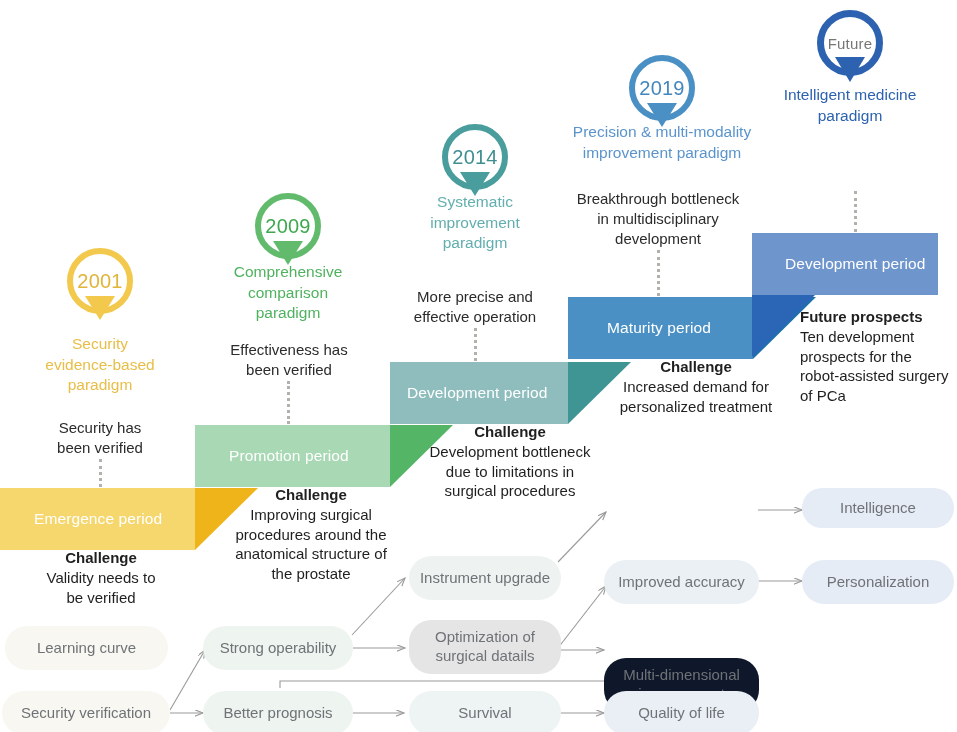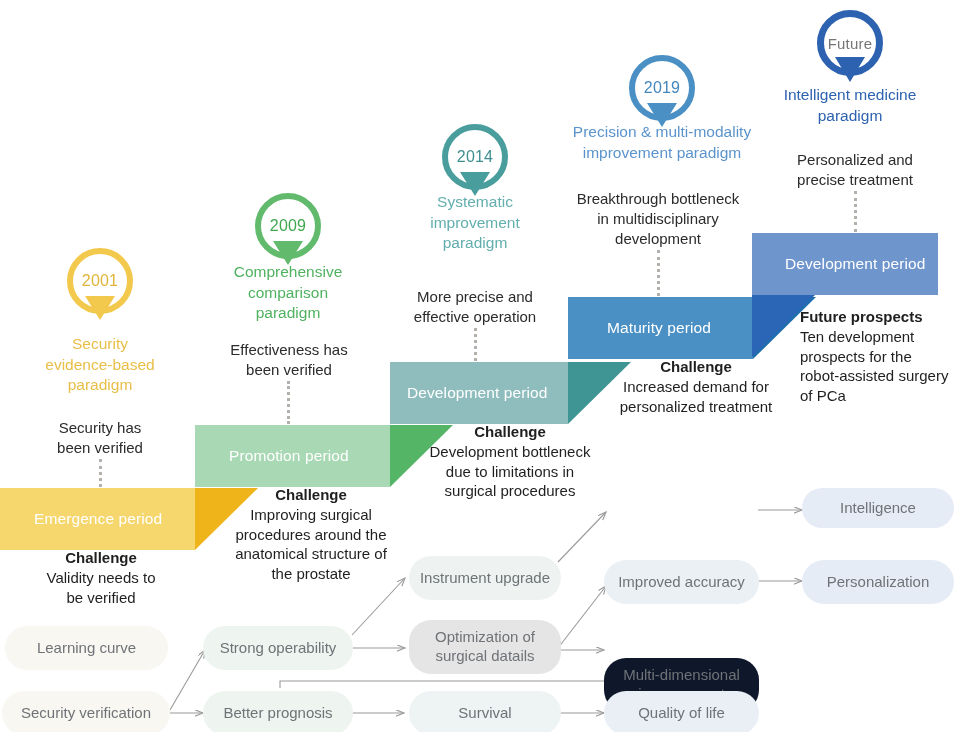--- a/index.html
+++ b/index.html
@@ -31,21 +31,21 @@
     box-sizing:border-box;
     background:transparent;
   }
   .pin .tip{
     position:absolute;
     width:0;height:0;
   }
   .pin .yr{
     position:absolute;left:0;top:0;
     display:flex;align-items:center;justify-content:center;
-    font-size:16px;
+    font-size:20px;
     letter-spacing:.2px;
   }
 
   .pin-caption{
     position:absolute;
     text-align:center;
     font-size:15.5px;
     line-height:1.33;
   }
 
@@ -157,21 +157,20 @@
 
   <div class="note" style="left:205px;top:340px;width:168px;">Effectiveness has<br>been verified</div>
   <div class="stem" style="left:287px;top:381px;height:43px;"></div>
 
   <div class="note" style="left:388px;top:287px;width:174px;">More precise and<br>effective operation</div>
   <div class="stem" style="left:474px;top:328px;height:33px;"></div>
 
   <div class="note" style="left:560px;top:189px;width:196px;">Breakthrough bottleneck<br>in multidisciplinary<br>development</div>
   <div class="stem" style="left:657px;top:250px;height:46px;"></div>
 
-  <div class="note" style="left:760px;top:150px;width:190px;">Personalized and<br>precise treatment</div>
   <div class="stem" style="left:854px;top:191px;height:41px;"></div>
 
   <div class="challenge" style="left:8px;top:548px;width:186px;">
     <span class="hd">Challenge</span>
     <span>Validity needs to<br>be verified</span>
   </div>
 
   <div class="challenge" style="left:215px;top:485px;width:192px;">
     <span class="hd">Challenge</span>
     <span>Improving surgical<br>procedures around the<br>anatomical structure of<br>the prostate</span>

